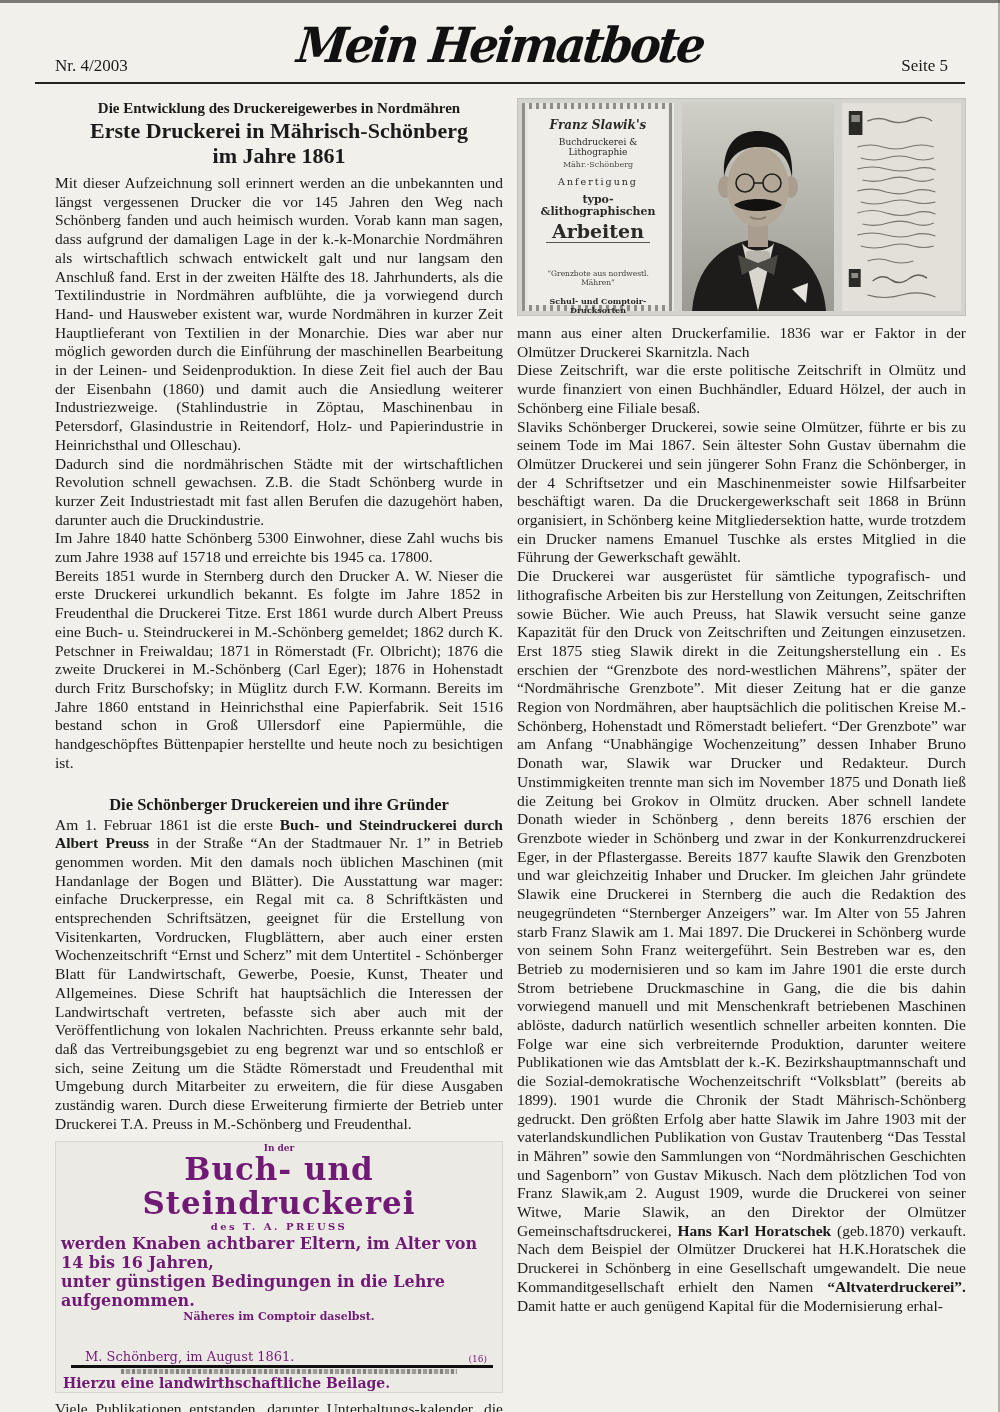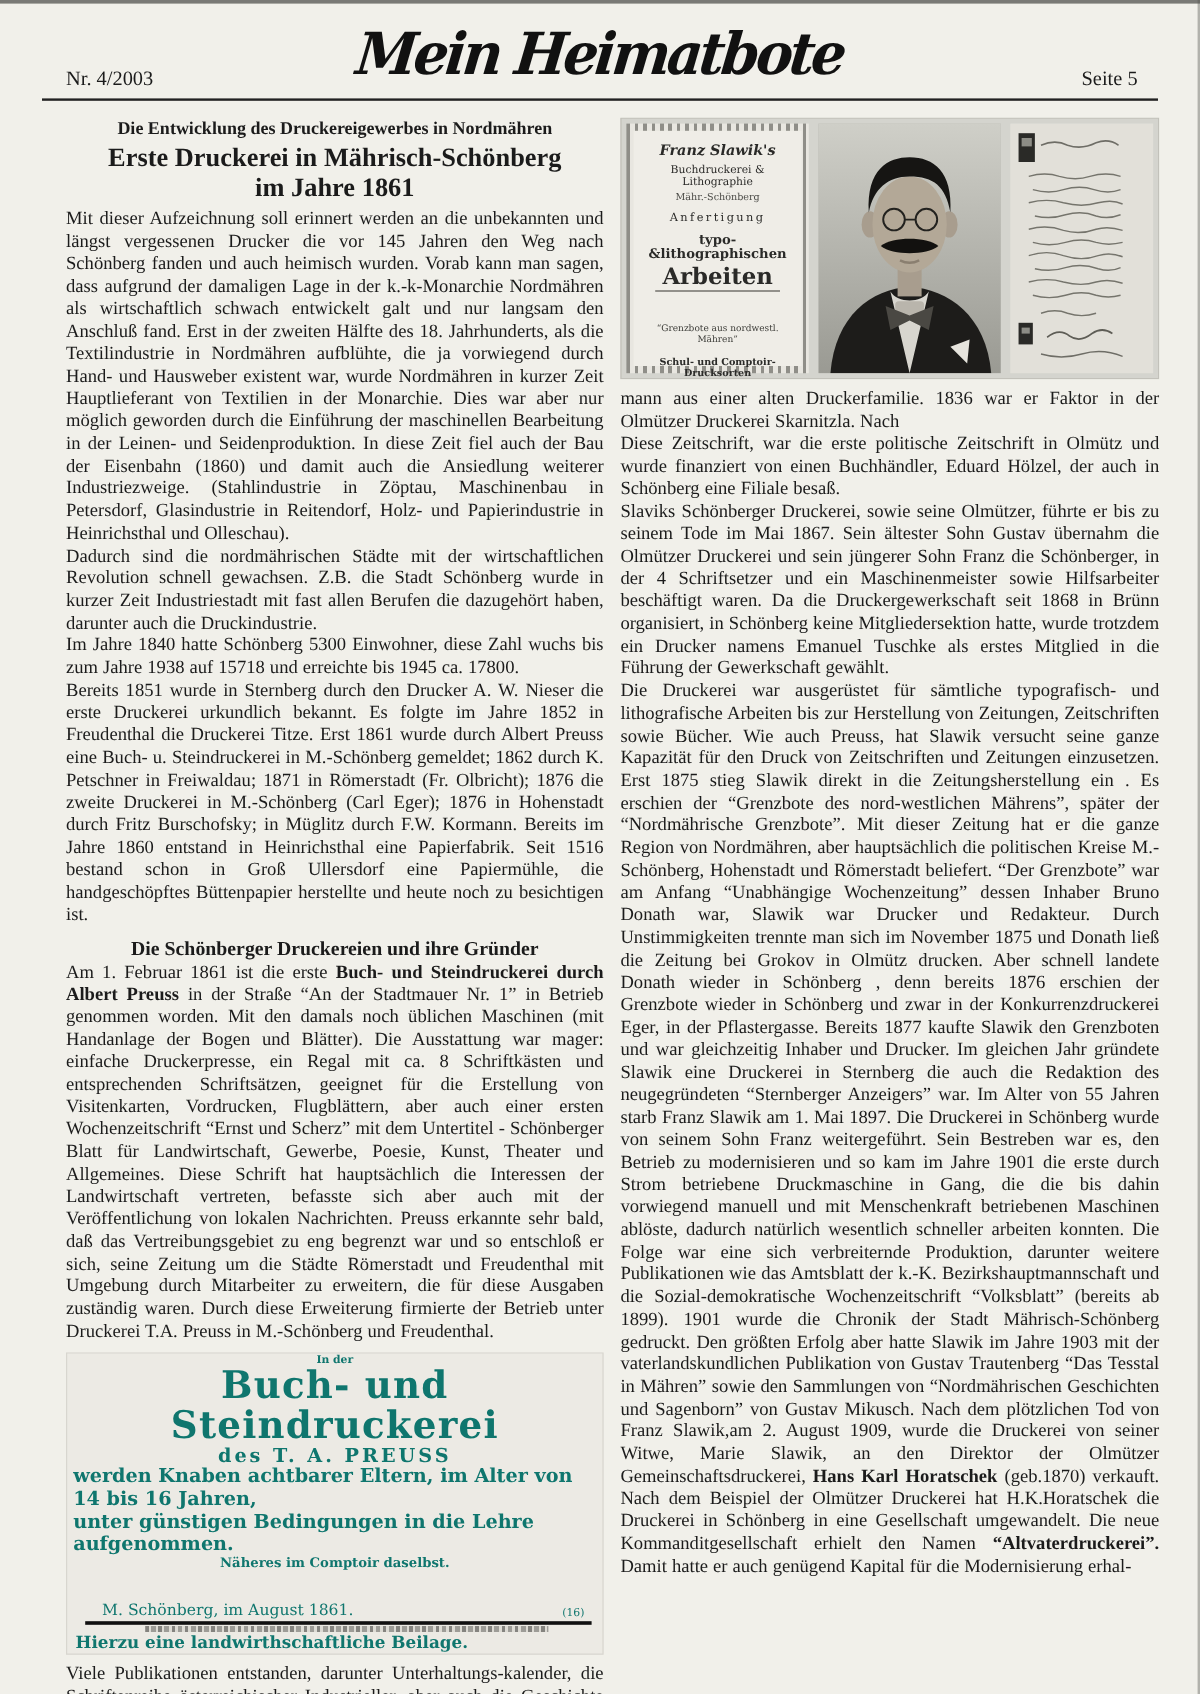--- a/index.html
+++ b/index.html
@@ -28,31 +28,31 @@
   .cols{display:flex; gap:14px; padding:14px 34px 0 55px; box-sizing:border-box;}
   .col-left{flex:0 0 448px; width:448px;}
   .col-right{flex:1; min-width:0;}
 
   .bp{margin:0; font-size:15.5px; line-height:18.7px; text-align:justify;
       hyphens:auto; -webkit-hyphens:auto; word-spacing:.02em;}
   .bp b{font-weight:bold;}
 
   .kicker{margin:2px 0 2px; text-align:center; font-weight:bold; font-size:15px;}
   .headline{margin:1px 0 6px; text-align:center; font-weight:bold; font-size:22px; line-height:24.5px;}
-  .subhead{margin:8px 0 1px; text-align:center; font-weight:bold; font-size:16.5px;}
+  .subhead{margin:22px 0 1px; text-align:center; font-weight:bold; font-size:16.5px;}
 
   
   .advert{
     margin:8px 0 7px; padding:3px 6px 2px; background:#eceae4;
     box-shadow:0 0 0 1px #d8d6cf inset;
-    font-family:"DejaVu Serif", serif; color:#0f766e;
+    font-family:"DejaVu Serif", serif; color:#701a75;
   }
   .ad-inder{text-align:center; font-size:9px; font-weight:bold; line-height:9px;}
   .ad-title{text-align:center; font-weight:bold; font-size:31px; line-height:33px; letter-spacing:1px; transform:scaleY(1.02);}
-  .ad-owner{text-align:center; font-weight:bold; font-size:16px; letter-spacing:2.5px; line-height:15px;}
+  .ad-owner{text-align:center; font-weight:bold; font-size:10px; letter-spacing:2.5px; line-height:15px;}
   .ad-line{text-align:left; font-weight:bold; font-size:16px; line-height:19px;}
   .ad-note{text-align:center; font-weight:bold; font-size:11px; line-height:14px;}
   .ad-daterow{display:flex; justify-content:space-between; align-items:flex-end; font-size:13px; padding:1px 10px 0 24px;margin-top:24px;}
   .ad-ref{font-size:9px;}
   .ad-rule{height:3px; background:#101010; margin:1px 4px 1px 10px;}
   .ad-smudge{height:5px; margin:0 40px 1px 60px;
     background:repeating-linear-gradient(90deg,#6b6a66 0 3px,#d9d7d0 3px 5px,#8a8984 5px 9px,#d9d7d0 9px 11px);
     opacity:.8;}
   .ad-beilage{font-weight:bold; font-size:14px; line-height:16px; padding-left:2px;}
 

